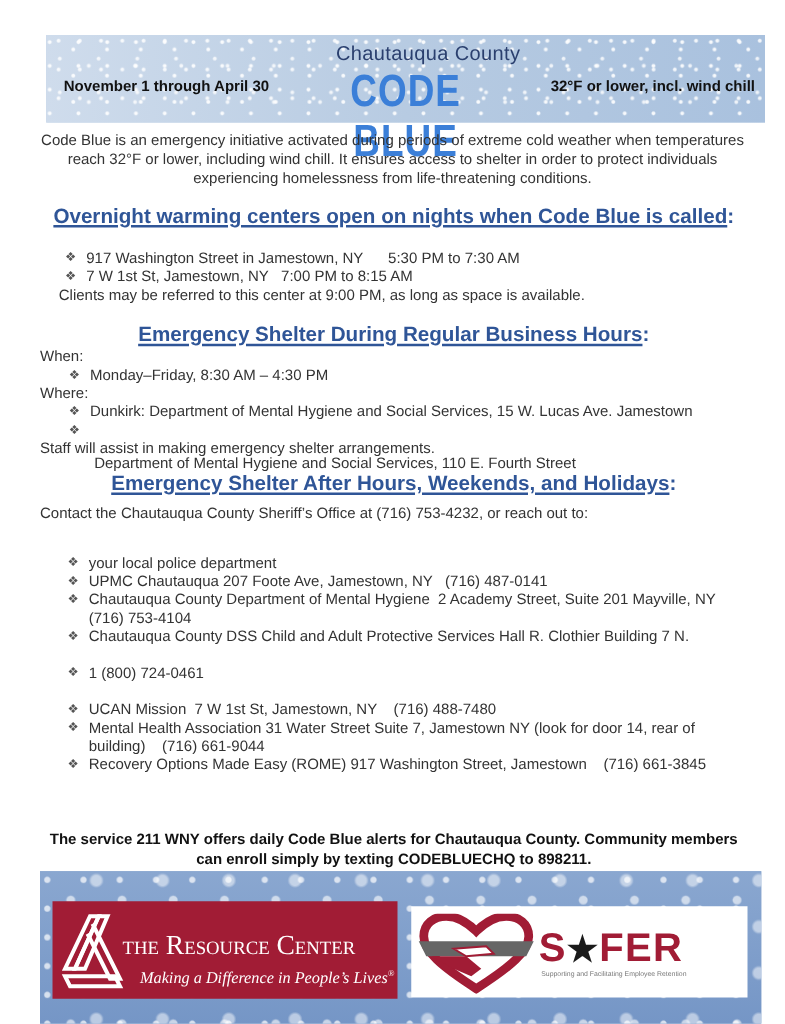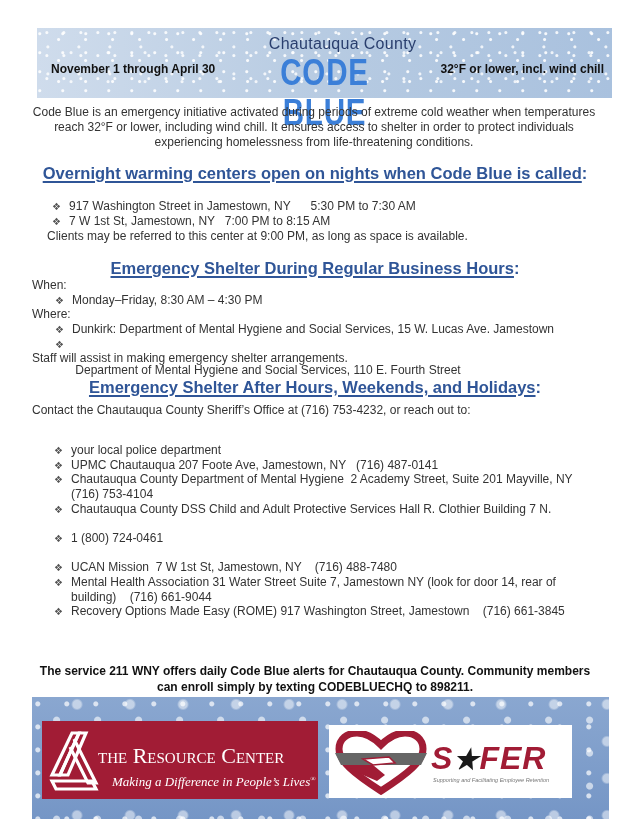--- a/index.html
+++ b/index.html
@@ -44,21 +44,21 @@
       radial-gradient(circle at 60% 70%, rgba(255,255,255,.6) 0 3px, transparent 4px),
       radial-gradient(circle at 85% 20%, rgba(255,255,255,.5) 0 4px, transparent 6px),
       linear-gradient(180deg, #8aa7d0, #7596c6);
     background-size: 29px 23px, 41px 33px, 53px 37px, 100% 100%; margin-top: 16px; }
   #rc-logo { position: absolute; left: 10px; top: 24px; width: 276px; height: 78px; background: #a11c35; }
   #rc-tri { position: absolute; left: 6px; top: 4px; }
   #rc-title { position: absolute; left: 56px; top: 22px; color: #fff; font-family: "Liberation Serif", serif; font-size: 22px; white-space: nowrap; }
   #rc-title .sm { font-size: 15px; }
   #rc-tagline { position: absolute; left: 70px; top: 53px; color: #fff; font-family: "Liberation Serif", serif; font-style: italic; font-size: 13px; white-space: nowrap; }
 
-  #safer-logo { position: absolute; left: 297px; top: 28px; width: 243px; height: 73px; background: #fff; font-style: italic; }
+  #safer-logo { position: absolute; left: 297px; top: 28px; width: 269px; height: 73px; background: #fff; }
   #safer-heart { position: absolute; left: 4px; top: 6px; }
   #safer-word { position: absolute; left: 102px; top: 15px; font-size: 32px; font-weight: bold; color: #a11c35; letter-spacing: 1px; white-space: nowrap; }
   #safer-word .star { color: #1a1a1a; font-size: 28px; }
   #safer-tag { position: absolute; left: 104px; top: 52px; font-size: 5.5px; color: #777; white-space: nowrap; }
 </style>
 </head>
 <body>
 
 <div id="header-band" class="snow">
   <div id="header-left">November 1 through April 30</div>

